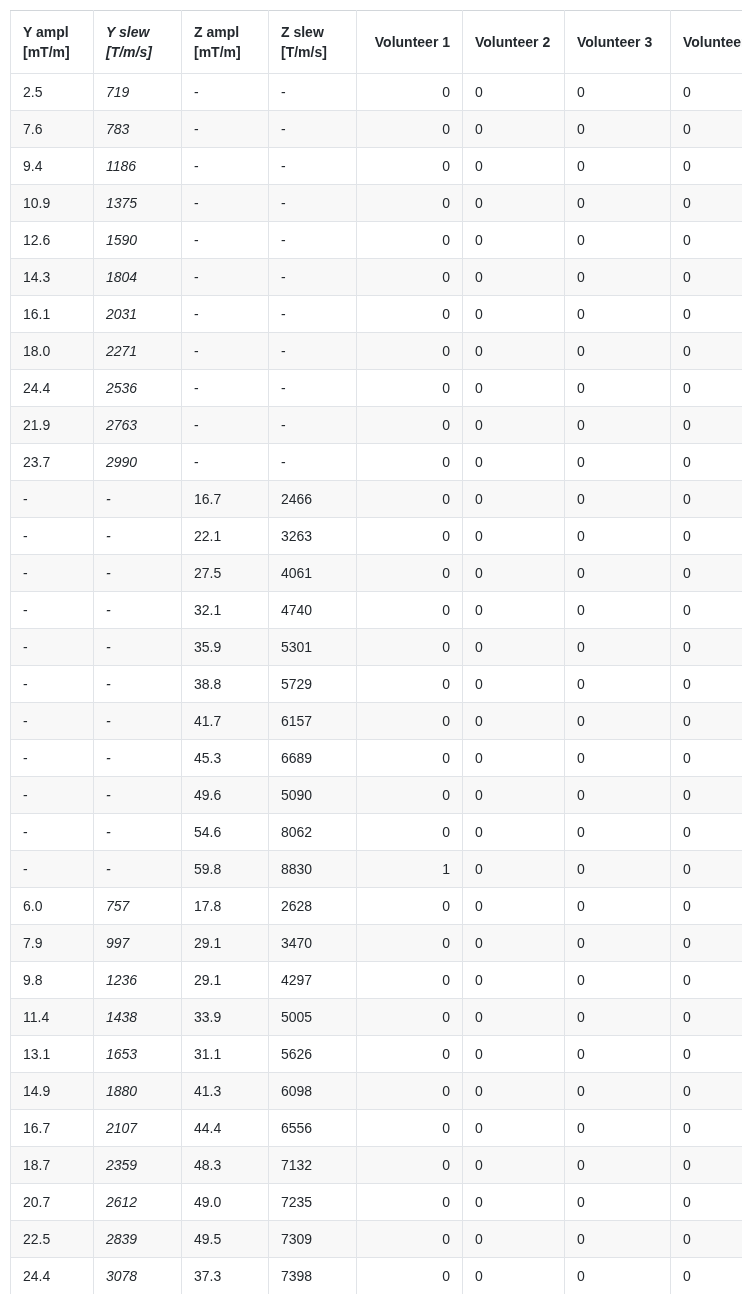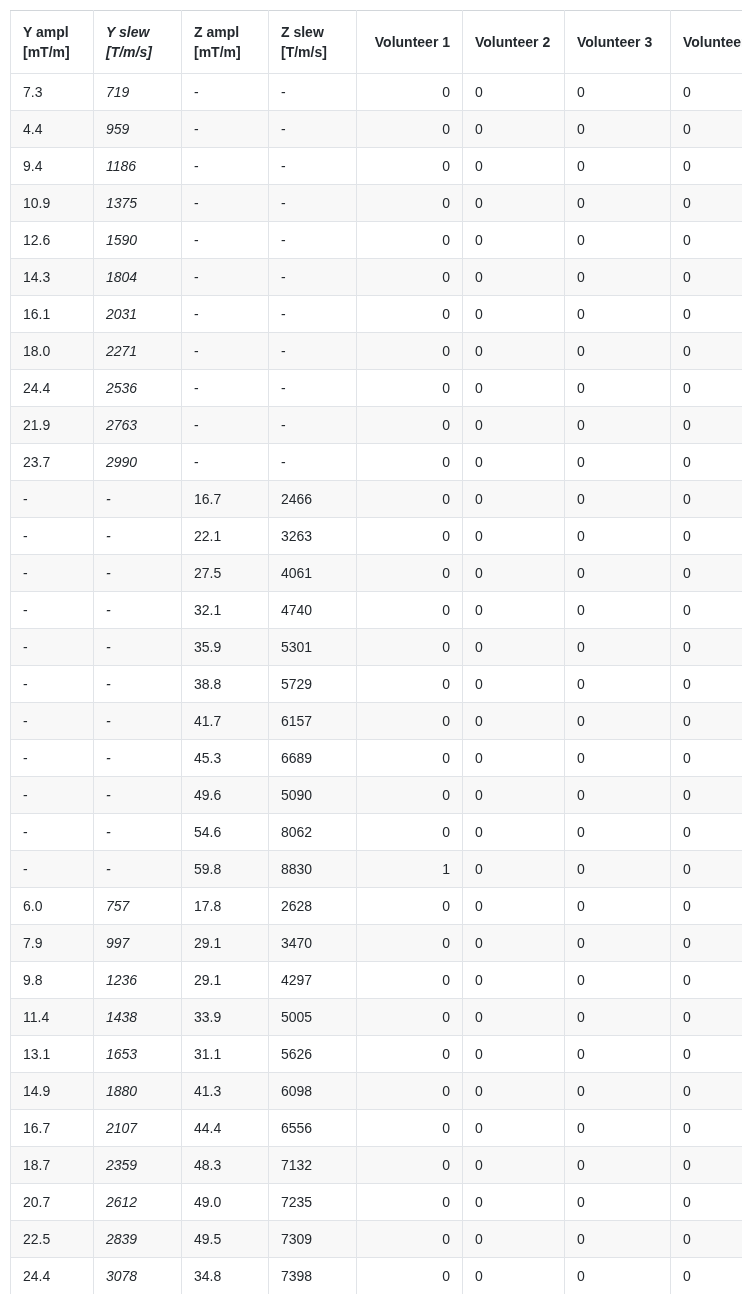--- a/index.html
+++ b/index.html
@@ -71,32 +71,32 @@
           <th class="c2">Z ampl [mT/m]</th>
           <th class="c3">Z slew [T/m/s]</th>
           <th class="c4">Volunteer 1</th>
           <th class="c5">Volunteer 2</th>
           <th class="c6">Volunteer 3</th>
           <th class="c7">Volunteer 4</th>
         </tr>
     </thead>
     <tbody>
         <tr>
-          <td class="c0">7.3</td>
+          <td class="c0">2.5</td>
           <td class="c1">719</td>
           <td class="c2">-</td>
           <td class="c3">-</td>
           <td class="c4">0</td>
           <td class="c5">0</td>
           <td class="c6">0</td>
           <td class="c7">0</td>
         </tr>
         <tr>
-          <td class="c0">4.4</td>
-          <td class="c1">959</td>
+          <td class="c0">7.6</td>
+          <td class="c1">783</td>
           <td class="c2">-</td>
           <td class="c3">-</td>
           <td class="c4">0</td>
           <td class="c5">0</td>
           <td class="c6">0</td>
           <td class="c7">0</td>
         </tr>
         <tr>
           <td class="c0">9.4</td>
           <td class="c1">1186</td>
@@ -393,21 +393,21 @@
           <td class="c2">49.5</td>
           <td class="c3">7309</td>
           <td class="c4">0</td>
           <td class="c5">0</td>
           <td class="c6">0</td>
           <td class="c7">0</td>
         </tr>
         <tr>
           <td class="c0">24.4</td>
           <td class="c1">3078</td>
-          <td class="c2">34.8</td>
+          <td class="c2">37.3</td>
           <td class="c3">7398</td>
           <td class="c4">0</td>
           <td class="c5">0</td>
           <td class="c6">0</td>
           <td class="c7">0</td>
         </tr>
       </tbody>
   </table>
 </div>
 

